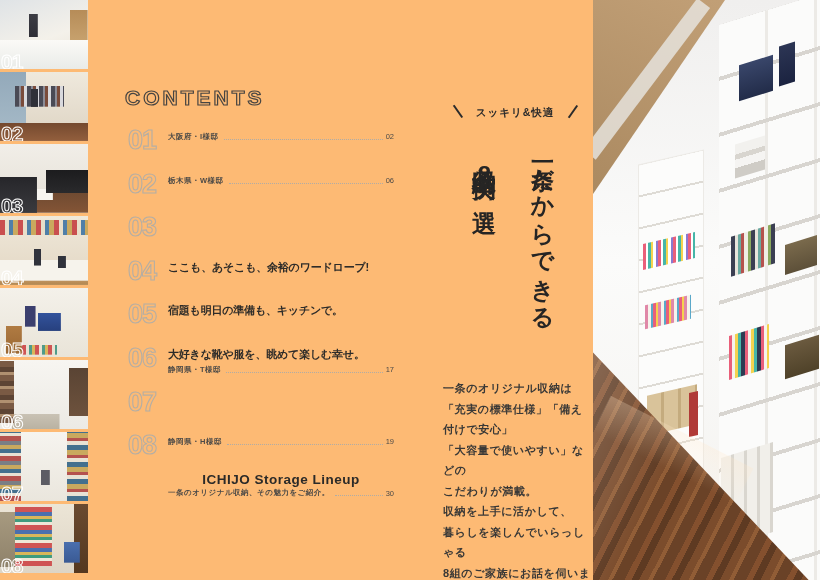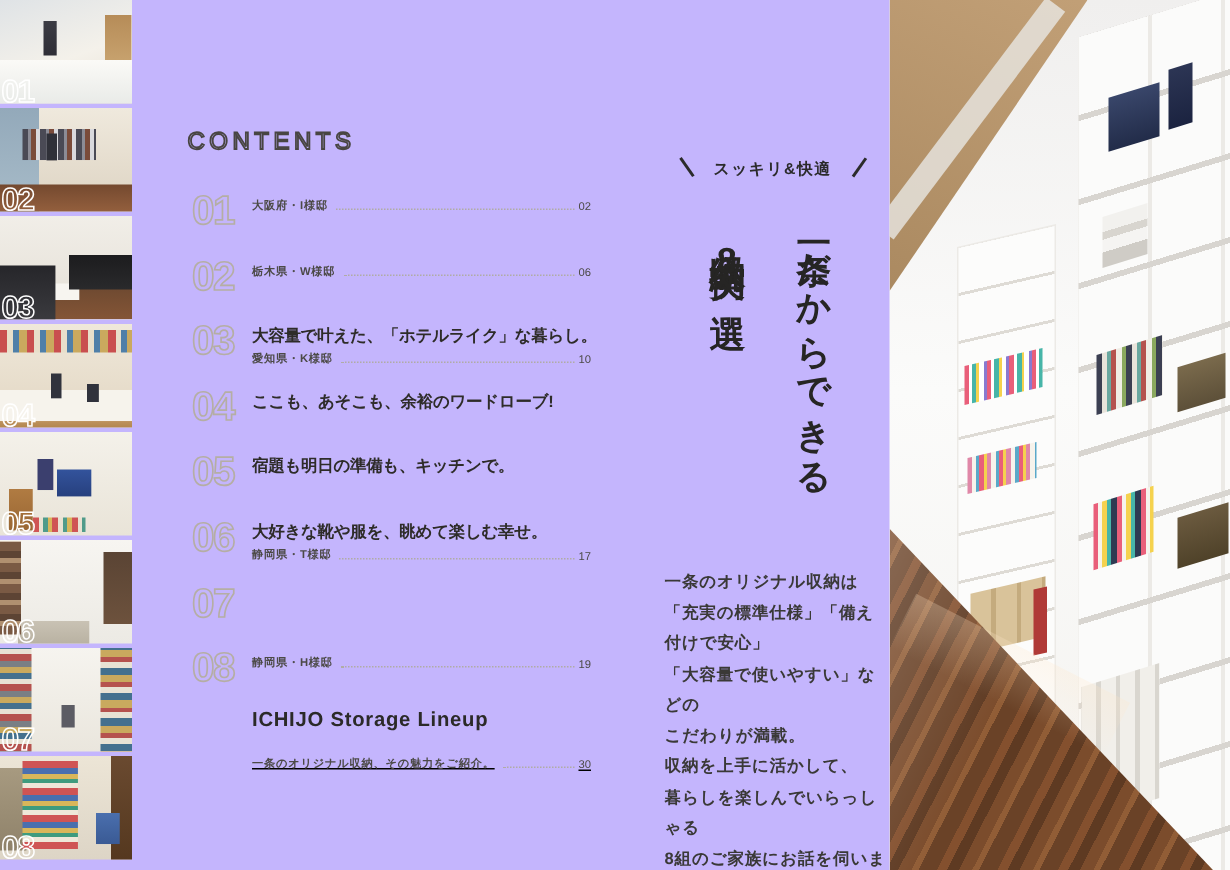--- a/index.html
+++ b/index.html
@@ -1,16 +1,16 @@
 <!DOCTYPE html>
 <html><head>
 <meta charset="utf-8">
 <style>
   html,body{margin:0;padding:0;background:#fff;}
-  #stage{position:relative;width:820px;height:580px;background:#c4b5fd;overflow:hidden;
+  #stage{position:relative;width:820px;height:580px;background:#fdba74;overflow:hidden;
          font-family:"Liberation Sans","DejaVu Sans",sans-serif;}
 
   
   .thumbs{position:absolute;left:0;top:0;width:88px;}
   .thumb{position:relative;width:88px;height:69px;margin-bottom:3px;overflow:hidden;background:#e8e4db;}
   .thumb .num{position:absolute;left:1px;bottom:-3px;font-weight:bold;font-size:21px;line-height:1;
               color:transparent;-webkit-text-stroke:1px #ffffff;letter-spacing:-1px;}
   .p1{background:
       linear-gradient(#3c3c44,#2e2e36) no-repeat 36% 30%/10% 34%,
       linear-gradient(#fbfaf7,#e9ebe8) no-repeat 0 100%/100% 42%,
@@ -52,35 +52,35 @@
       linear-gradient(#5c5c64,#5c5c64) no-repeat 52% 70%/10% 22%,
       linear-gradient(#f6f4ef,#eae6dd);}
   .p8{background:
       repeating-linear-gradient(0deg,#cf5454 0 5px,#eee7d8 5px 8px,#3f9b7e 8px 11px,#d9b65a 11px 14px,#4a6fae 14px 18px) no-repeat 30% 30%/42% 86%,
       linear-gradient(#4a6fae,#3a5a94) no-repeat 88% 78%/18% 30%,
       linear-gradient(#6a4a30,#55381f) no-repeat 100% 30%/16% 100%,
       linear-gradient(#a79a80,#8f826a) no-repeat 0 60%/20% 80%,
       linear-gradient(#ece5d6,#ddd5c6);}
 
   
-  .contents-title{position:absolute;left:125px;top:86px;font-size:16px;font-weight:normal;
+  .contents-title{position:absolute;left:125px;top:86px;font-size:21px;font-weight:bold;
       letter-spacing:3px;color:transparent;-webkit-text-stroke:1.2px #484542;}
   .toc{position:absolute;left:128px;top:128px;width:266px;}
   .toc-row{height:43.6px;display:flex;}
   .toc-num{width:40px;flex:0 0 40px;font-size:27px;line-height:0.95;font-weight:bold;
       color:transparent;-webkit-text-stroke:1.1px #b5aea4;letter-spacing:-1px;}
   .toc-main{flex:1;min-width:0;padding-top:1px;}
   .toc-title{font-size:11px;font-weight:bold;color:#2e2c29;letter-spacing:-0.2px;white-space:nowrap;}
-  .toc-sub{display:flex;align-items:flex-end;margin-top:3px;}
+  .toc-sub{display:flex;margin-top:3px;}
   .toc-loc{font-size:7.5px;font-weight:bold;color:#4c4a47;letter-spacing:0.5px;white-space:nowrap;}
   .toc-leader{flex:1;border-bottom:1px dotted #b0aca5;margin:0 3px 2px 5px;}
   .toc-page{font-size:7.5px;color:#4c4a47;}
-  .lineup{position:absolute;left:168px;top:472px;width:226px;}
+  .lineup{position:absolute;left:168px;top:472px;width:226px;text-align:center;}
   .lineup-title{font-size:13.5px;font-weight:bold;color:#2b2a28;letter-spacing:0.5px;}
-  .lineup-sub{display:flex;align-items:flex-end;margin-top:17px;text-decoration:underline;}
+  .lineup-sub{display:flex;align-items:flex-end;margin-top:1px;}
 
   
   .badge{position:absolute;left:466px;top:106px;width:98px;text-align:center;
       font-size:10.5px;font-weight:bold;color:#2b2b2b;letter-spacing:1px;white-space:nowrap;}
   .badge-slash{position:absolute;width:1.5px;height:15px;background:#2b2b2b;top:-2px;}
   .badge-slash.left{left:-9px;transform:rotate(-35deg);}
   .badge-slash.right{right:-9px;transform:rotate(35deg);}
   .vtitle{position:absolute;left:468px;top:149px;height:220px;writing-mode:vertical-rl;
       text-orientation:upright;font-weight:bold;color:#262524;}
   .vt-main{display:block;font-size:23px;letter-spacing:1.5px;margin-left:11px;}
@@ -184,28 +184,20 @@
         <div class="toc-sub">
           <span class="toc-loc">栃木県・W様邸</span>
           <span class="toc-leader"></span>
           <span class="toc-page">06</span>
         </div>
       </div>
     </div>
 
     <div class="toc-row">
       <div class="toc-num">03</div>
-      <div class="toc-main">
-        <div class="toc-title">大容量で叶えた、「ホテルライク」な暮らし。</div>
-        <div class="toc-sub">
-          <span class="toc-loc">愛知県・K様邸</span>
-          <span class="toc-leader"></span>
-          <span class="toc-page">10</span>
-        </div>
-      </div>
     </div>
 
     <div class="toc-row">
       <div class="toc-num">04</div>
       <div class="toc-main">
         <div class="toc-title">ここも、あそこも、余裕のワードローブ!</div>
       </div>
     </div>
 
     <div class="toc-row">

